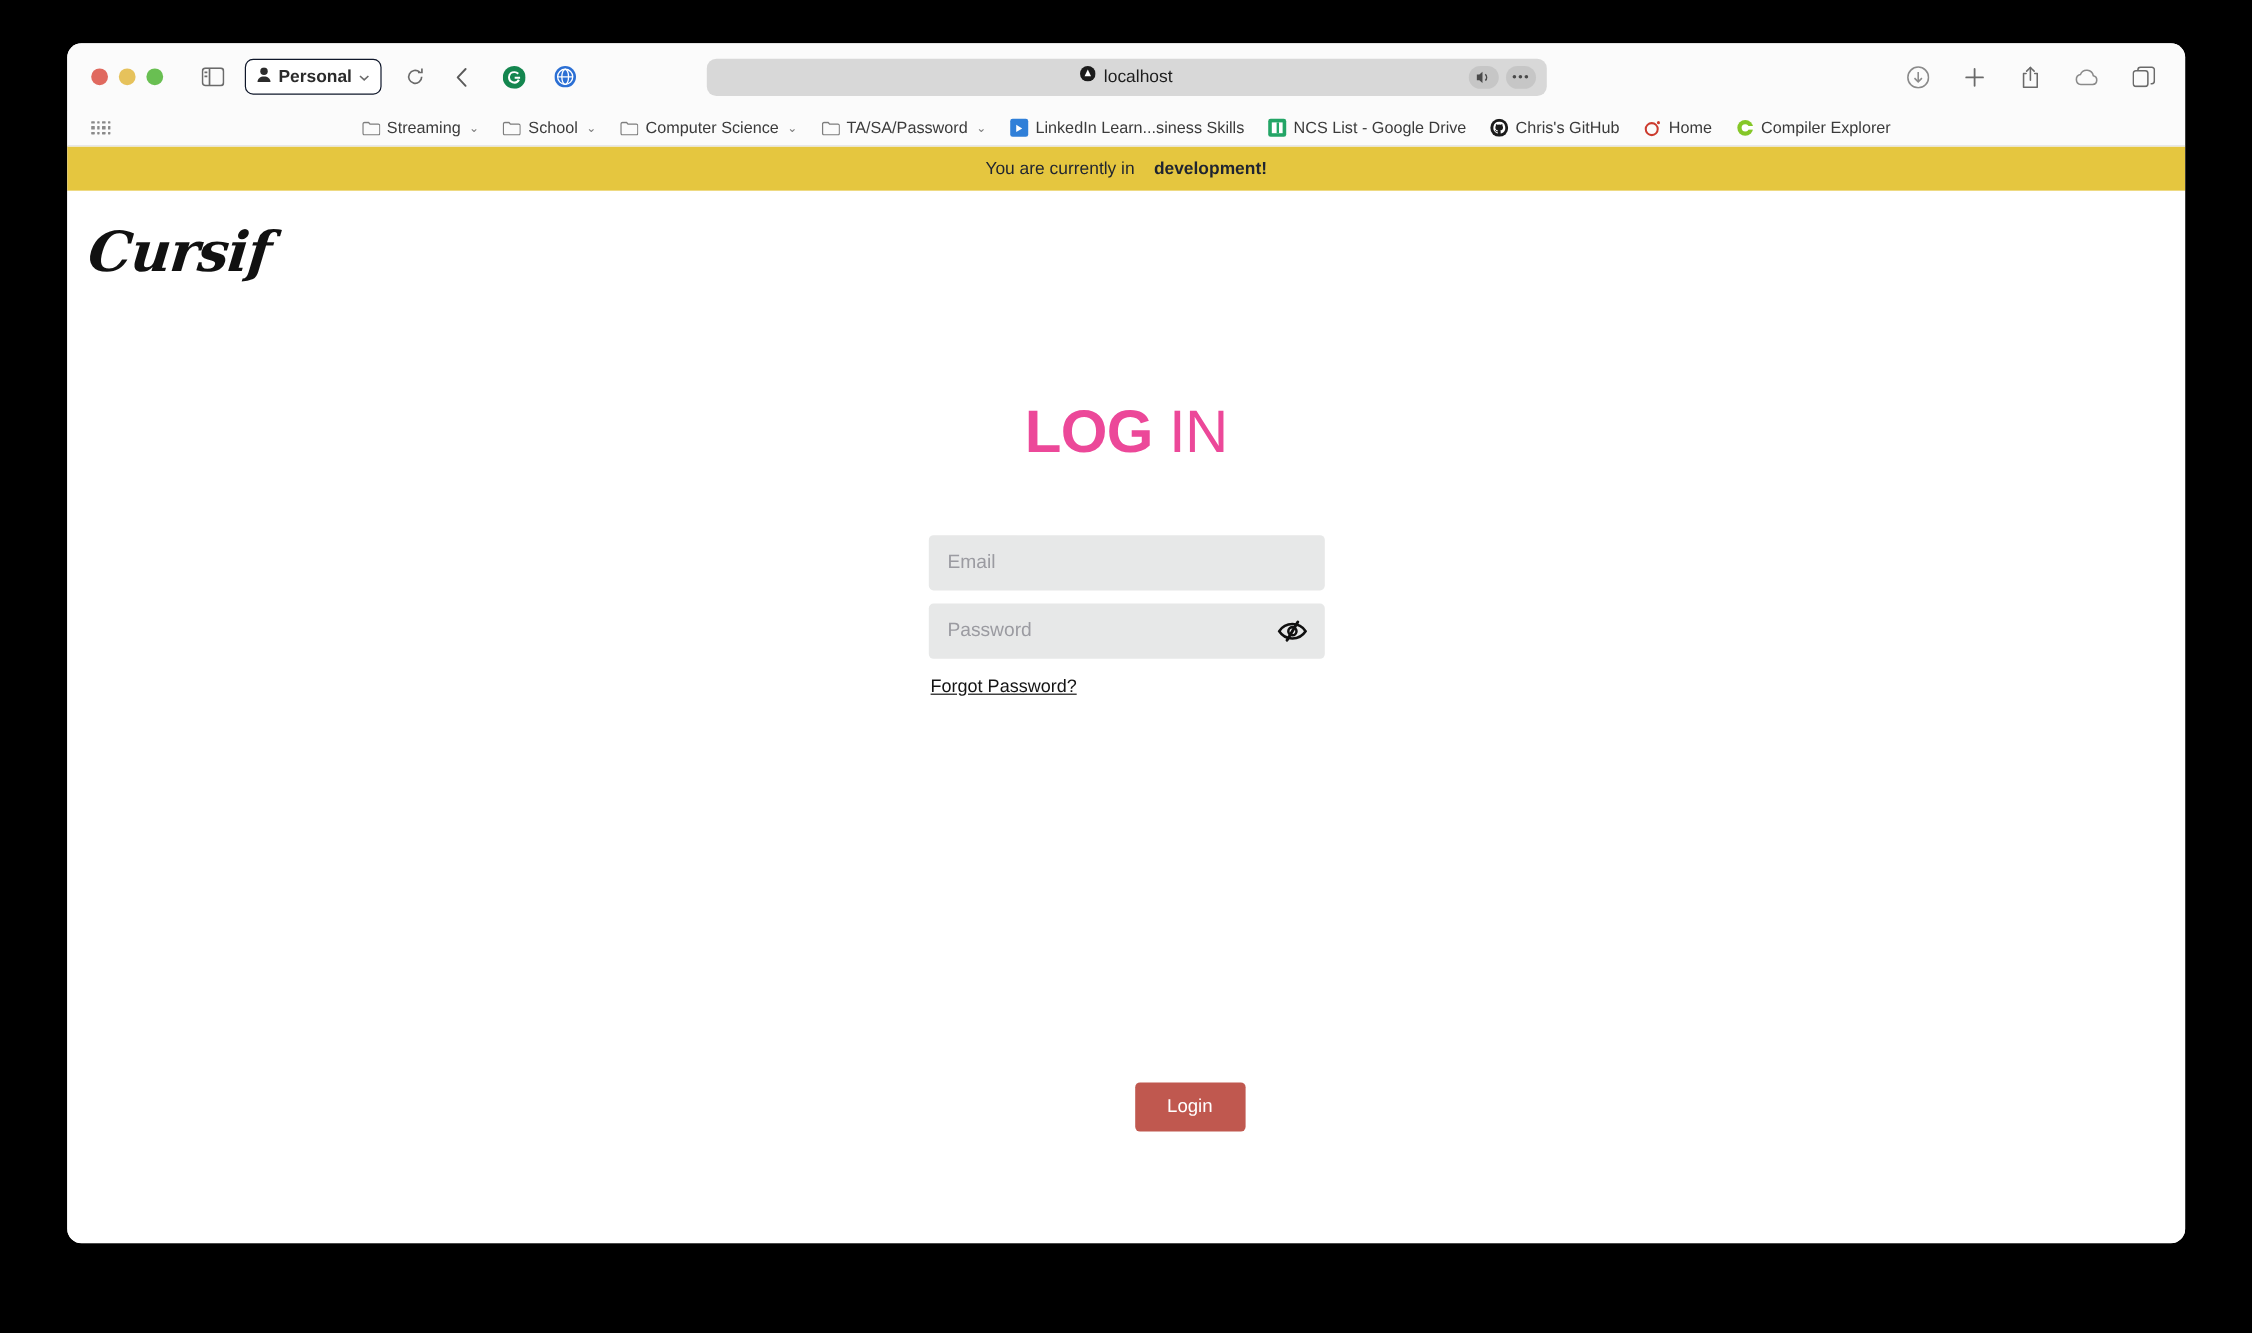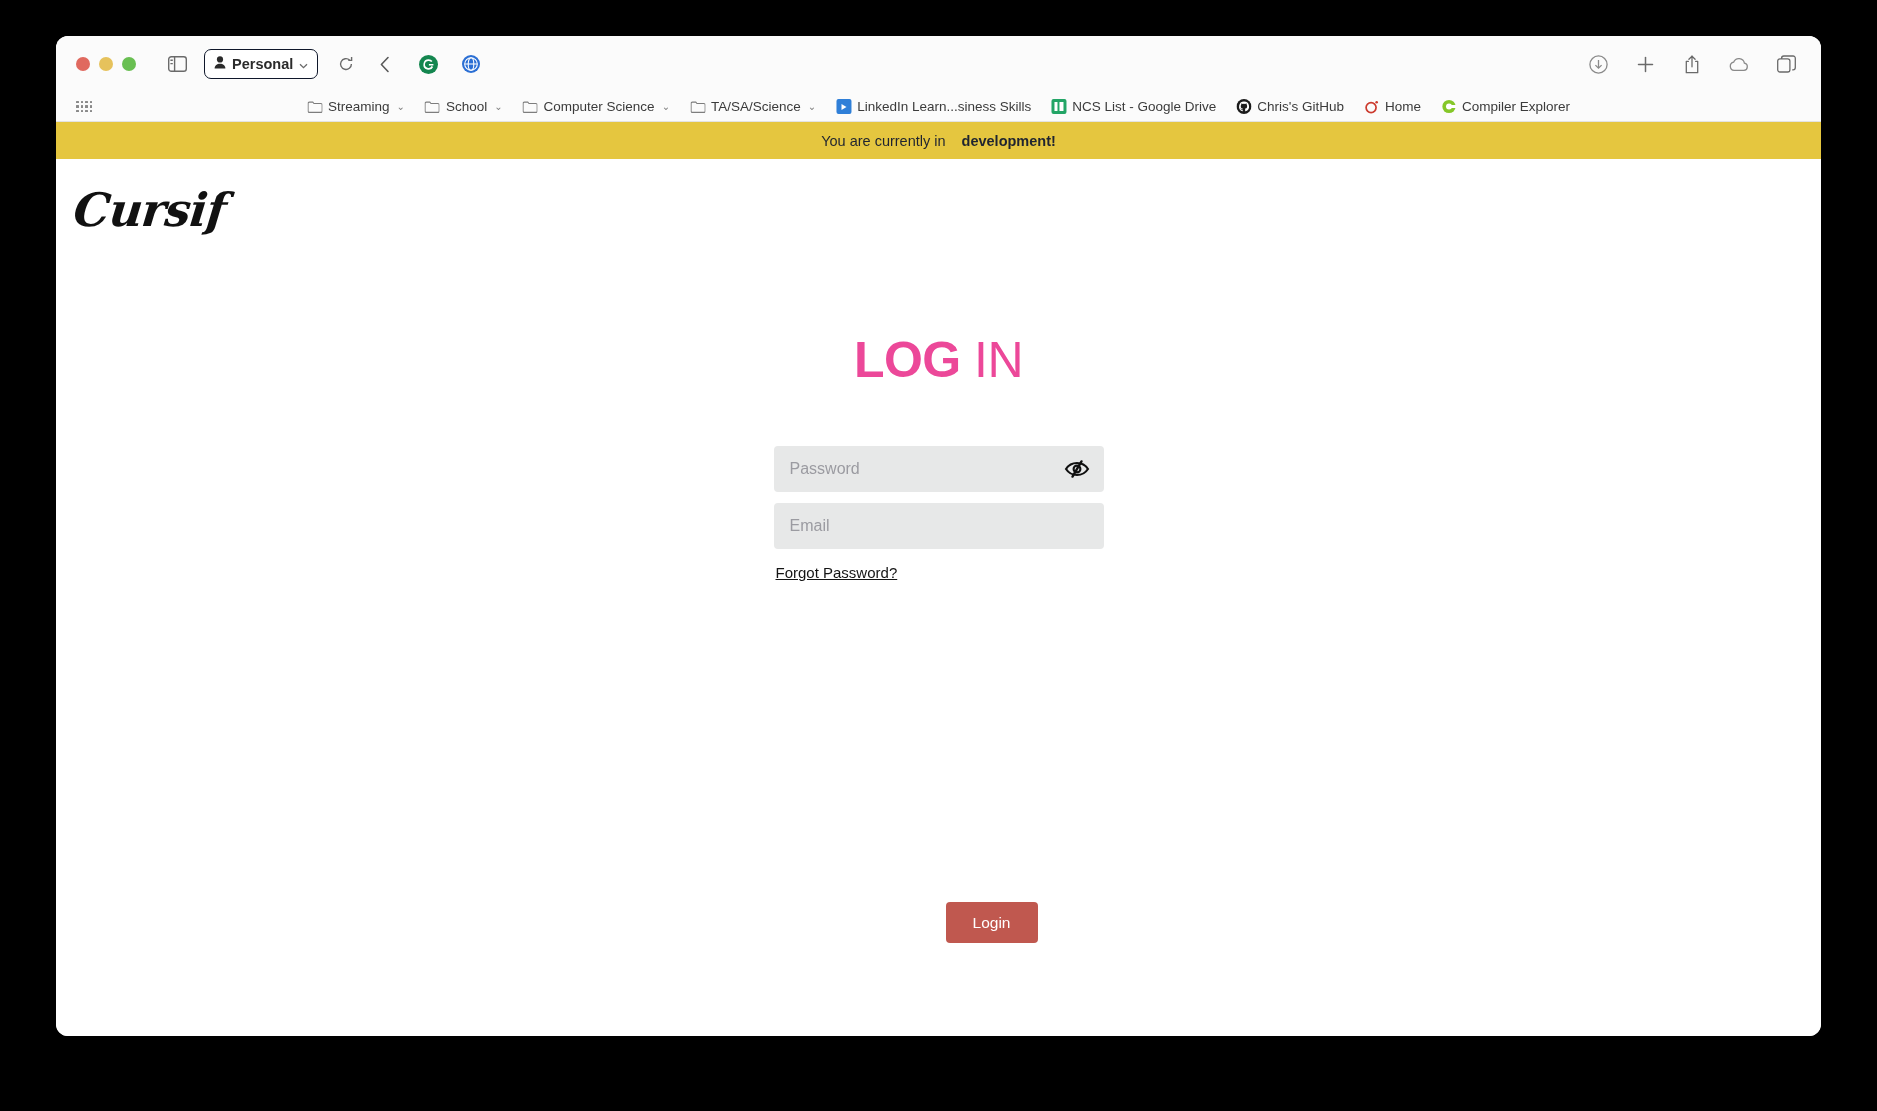--- a/index.html
+++ b/index.html
@@ -316,20 +316,44 @@
 
     <div class="tb-icon ext-icon">
       <svg width="18" height="18" viewBox="0 0 18 18">
         <circle cx="9" cy="9" r="9" fill="#2b6fd4"></circle>
         <circle cx="9" cy="9" r="6.3" fill="none" stroke="#ffffff" stroke-width="1.1"></circle>
         <ellipse cx="9" cy="9" rx="2.8" ry="6.3" fill="none" stroke="#ffffff" stroke-width="1.1"></ellipse>
         <line x1="2.7" y1="9" x2="15.3" y2="9" stroke="#ffffff" stroke-width="1.1"></line>
       </svg>
     </div>
 
+    <div class="addressbar">
+      <span>
+        <svg width="13" height="13" viewBox="0 0 13 13">
+          <circle cx="6.5" cy="6.5" r="6.5" fill="#1b1b1b"></circle>
+          <path d="M6.5 3 9.2 8.6H3.8z" fill="#ffffff"></path>
+        </svg>
+      </span>
+      <span class="addr-text">localhost</span>
+      <span class="addr-right">
+        <span class="pill-btn">
+          <svg width="13" height="11" viewBox="0 0 13 11" fill="#4a4a4a">
+            <path d="M5.4 0.8 2.8 3.1H0.7v4.8h2.1l2.6 2.3z"></path>
+            <path d="M7.3 3.3a3.2 3.2 0 0 1 0 4.4l0.9 0.9a4.5 4.5 0 0 0 0-6.2z"></path>
+          </svg>
+        </span>
+        <span class="pill-btn">
+          <svg width="14" height="4" viewBox="0 0 14 4" fill="#4a4a4a">
+            <circle cx="2" cy="2" r="1.5"></circle>
+              <circle cx="7" cy="2" r="1.5"></circle>
+              <circle cx="12" cy="2" r="1.5"></circle>
+          </svg>
+        </span>
+      </span>
+    </div>
 
     <div class="toolbar-right">
       <span class="tb-icon">
         <svg width="19" height="19" viewBox="0 0 19 19" fill="none" stroke="#8a8a8a" stroke-width="1.3">
           <circle cx="9.5" cy="9.5" r="8.6"></circle>
           <line x1="9.5" y1="5.1" x2="9.5" y2="13.1"></line>
           <path d="M6.4 10.1 9.5 13.2l3.1-3.1"></path>
         </svg>
       </span>
       <span class="tb-icon">
@@ -406,21 +430,21 @@
         <span>Computer Science</span>
         <span class="chev">⌄</span>
       </div>
 
       <div class="bm">
         <span class="fav">
           <svg width="15" height="12" viewBox="0 0 15 12" fill="none" stroke="#7d7d7d" stroke-width="1.1">
               <path d="M0.6 2.4a1.3 1.3 0 0 1 1.3-1.3h3.4l1.2 1.4h6.9a1.3 1.3 0 0 1 1.3 1.3v6.3a1.3 1.3 0 0 1-1.3 1.3H1.9a1.3 1.3 0 0 1-1.3-1.3z"></path>
             </svg>
         </span>
-        <span>TA/SA/Science</span>
+        <span>TA/SA/Password</span>
         <span class="chev">⌄</span>
       </div>
 
       <div class="bm">
         <span class="fav fav-linkedin"></span>
         <span>LinkedIn Learn...siness Skills</span>
       </div>
 
       <div class="bm">
         <span class="fav fav-sheets"></span>
@@ -468,35 +492,35 @@
 
   <div class="page">
 
     <div class="logo">Cursif</div>
 
     <h1 class="login-heading">
       <span class="bold">LOG</span><span class="thin"> IN</span>
     </h1>
 
     <form class="form">
+
+      <div class="field">
+        <input type="email" placeholder="Email" style="">
+      </div>
 
       <div class="field">
         <input type="password" placeholder="Password" style="">
         <span class="eye-btn">
           <svg width="26" height="22" viewBox="0 0 26 22" fill="none" stroke="#101010" stroke-width="2.1" stroke-linecap="round">
             <path d="M2 11c2.6-4 6.3-6 11-6s8.4 2 11 6c-2.6 4-6.3 6-11 6S4.6 15 2 11z"></path>
             <circle cx="13" cy="11" r="3.4"></circle>
             <line x1="8.5" y1="18.6" x2="17.5" y2="3.4" stroke-width="2.4"></line>
           </svg>
         </span>
       </div>
 
-      <div class="field">
-        <input type="email" placeholder="Email" style="">
-      </div>
-
       <a class="forgot" href="#">Forgot Password?</a>
 
       <button class="login-btn" type="submit">Login</button>
     </form>
 
   </div>
 </div>
 
 </body></html>

